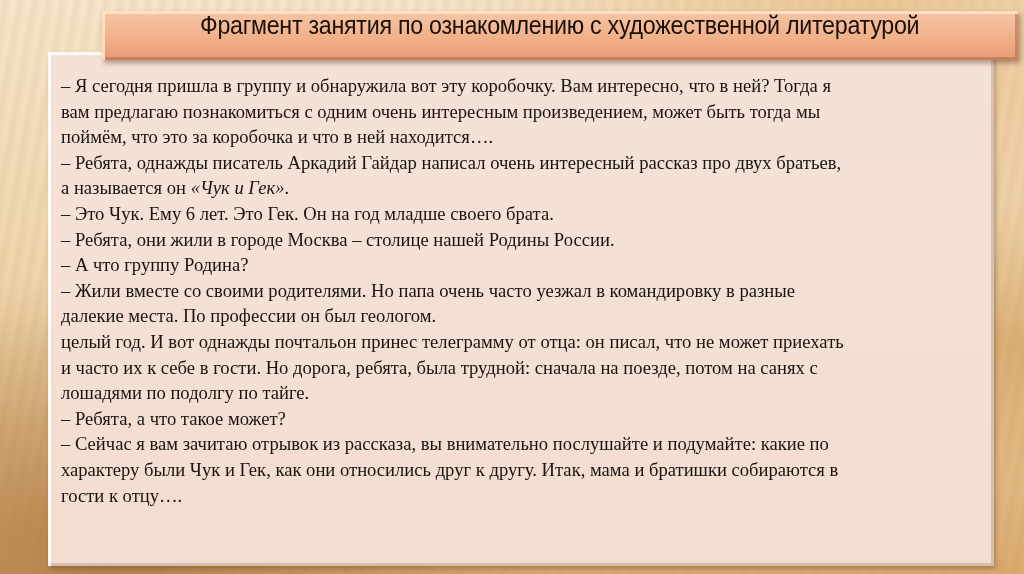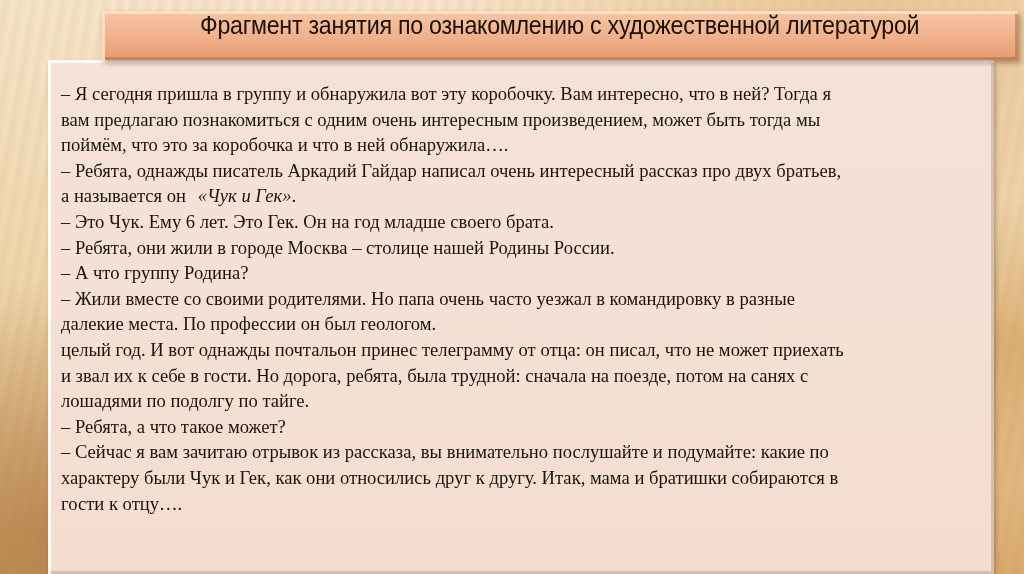--- a/index.html
+++ b/index.html
@@ -19,21 +19,21 @@
       repeating-linear-gradient(100deg, rgba(190,140,80,0.0) 0px, rgba(190,140,80,0.12) 6px, rgba(190,140,80,0.0) 14px),
       linear-gradient(180deg, #f6e6cc 0%, #eed4a8 55%, #d9aa6e 100%);
   }
   .slide {
     position: absolute;
     inset: 0;
   }
   .content-box {
     position: absolute;
     left: 48px;
-    top: 60px;
+    top: 52px;
     width: 946px;
     height: 514px;
     background: linear-gradient(180deg, #f5e2d7 0%, #f3ddd0 100%);
     box-shadow:
       inset 3px 3px 0 rgba(255,255,255,0.85),
       inset -3px -3px 0 rgba(180,150,135,0.45),
       2px 3px 4px rgba(90,60,40,0.35);
     box-sizing: border-box;
     padding: 21px 0 0 13px;
   }
@@ -43,21 +43,20 @@
     color: #1a1410;
     margin: 0;
     width: 920px;
   }
   .content-text .line {
     display: block;
     white-space: nowrap;
   }
   .content-text em {
     font-style: italic;
-    margin-left: 7px;
   }
   .title-box {
     position: absolute;
     left: 65px;
     top: 11px;
     width: 916px;
     height: 49px;
     background: linear-gradient(180deg, #f6c6a4 0%, #f0b08a 55%, #e69a72 100%);
     box-shadow:
       inset 3px 3px 0 rgba(255,225,200,0.9),
@@ -80,30 +79,30 @@
 </style>
 </head>
 <body>
 
 <div class="slide">
 
   <div class="content-box">
     <p class="content-text">
       <span class="line">– Я сегодня пришла в группу и обнаружила вот эту коробочку. Вам интересно, что в ней? Тогда я</span>
       <span class="line">вам предлагаю познакомиться с одним очень интересным произведением, может быть тогда мы</span>
-      <span class="line">поймём, что это за коробочка и что в ней обнаружила….</span>
+      <span class="line">поймём, что это за коробочка и что в ней находится….</span>
       <span class="line"> – Ребята, однажды писатель Аркадий Гайдар написал очень интересный рассказ про двух братьев,</span>
       <span class="line"><span>а называется он </span><em>«Чук и Гек»</em><span>.</span></span>
       <span class="line">– Это Чук. Ему 6 лет. Это Гек. Он на год младше своего брата.</span>
       <span class="line">– Ребята, они жили в городе Москва – столице нашей Родины России.</span>
       <span class="line">– А что группу Родина?</span>
       <span class="line">– Жили вместе со своими родителями. Но папа очень часто уезжал в командировку в разные</span>
       <span class="line">далекие места. По профессии он был геологом.</span>
       <span class="line">целый год. И вот однажды почтальон принес телеграмму от отца: он писал, что не может приехать</span>
-      <span class="line">и звал их к себе в гости. Но дорога, ребята, была трудной: сначала на поезде, потом на санях с</span>
+      <span class="line">и часто их к себе в гости. Но дорога, ребята, была трудной: сначала на поезде, потом на санях с</span>
       <span class="line">лошадями по подолгу по тайге.</span>
       <span class="line"> – Ребята, а что такое может?</span>
       <span class="line">– Сейчас я вам зачитаю отрывок из рассказа, вы внимательно послушайте и подумайте: какие по</span>
       <span class="line">характеру были Чук и Гек, как они относились друг к другу. Итак, мама и братишки собираются в</span>
       <span class="line">гости к отцу….</span>
     </p>
   </div>
 
   <div class="title-box">
     <span class="title-text">Фрагмент занятия по ознакомлению с художественной литературой</span>

